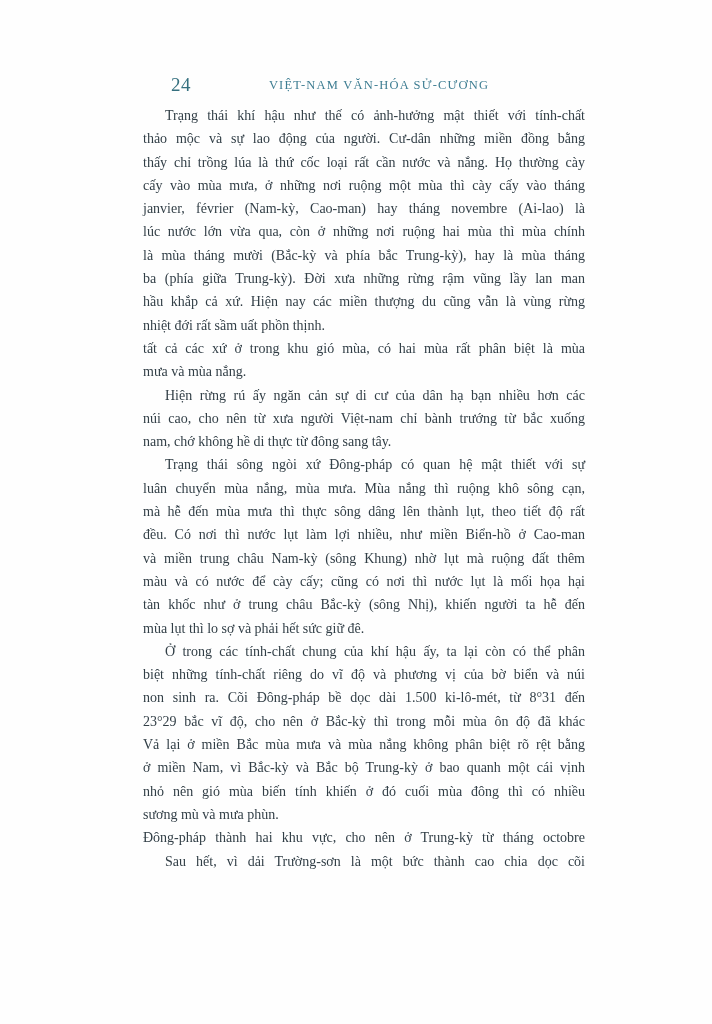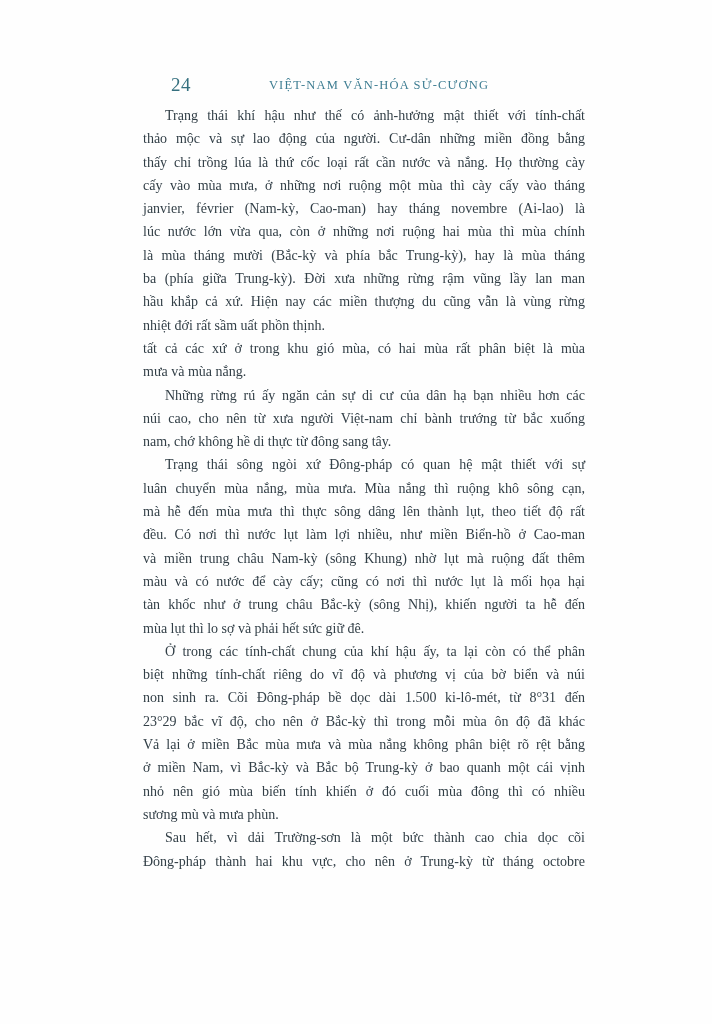--- a/index.html
+++ b/index.html
@@ -92,21 +92,21 @@
         <div class="line">là mùa tháng mười (Bắc-kỳ và phía bắc Trung-kỳ), hay là mùa tháng</div>
         <div class="line">ba (phía giữa Trung-kỳ). Đời xưa những rừng rậm vũng lầy lan man</div>
         <div class="line">hầu khắp cả xứ. Hiện nay các miền thượng du cũng vẫn là vùng rừng</div>
         <div class="line endline">nhiệt đới rất sầm uất phồn thịnh.</div>
       </div>
       <div class="para">
         <div class="line">tất cả các xứ ở trong khu gió mùa, có hai mùa rất phân biệt là mùa</div>
         <div class="line endline">mưa và mùa nắng.</div>
       </div>
       <div class="para">
-        <div class="line indent">Những rừng rú ấy ngăn cản sự di cư của dân hạ bạn nhiều hơn các</div>
+        <div class="line indent">Hiện rừng rú ấy ngăn cản sự di cư của dân hạ bạn nhiều hơn các</div>
         <div class="line">núi cao, cho nên từ xưa người Việt-nam chỉ bành trướng từ bắc xuống</div>
         <div class="line endline">nam, chớ không hề di thực từ đông sang tây.</div>
       </div>
       <div class="para">
         <div class="line indent">Trạng thái sông ngòi xứ Đông-pháp có quan hệ mật thiết với sự</div>
         <div class="line">luân chuyển mùa nắng, mùa mưa. Mùa nắng thì ruộng khô sông cạn,</div>
         <div class="line">mà hễ đến mùa mưa thì thực sông dâng lên thành lụt, theo tiết độ rất</div>
         <div class="line">đều. Có nơi thì nước lụt làm lợi nhiều, như miền Biển-hồ ở Cao-man</div>
         <div class="line">và miền trung châu Nam-kỳ (sông Khung) nhờ lụt mà ruộng đất thêm</div>
         <div class="line">màu và có nước để cày cấy; cũng có nơi thì nước lụt là mối họa hại</div>
@@ -117,17 +117,17 @@
         <div class="line indent">Ở trong các tính-chất chung của khí hậu ấy, ta lại còn có thể phân</div>
         <div class="line">biệt những tính-chất riêng do vĩ độ và phương vị của bờ biển và núi</div>
         <div class="line">non sinh ra. Cõi Đông-pháp bề dọc dài 1.500 ki-lô-mét, từ 8°31 đến</div>
         <div class="line">23°29 bắc vĩ độ, cho nên ở Bắc-kỳ thì trong mỗi mùa ôn độ đã khác</div>
         <div class="line">Vả lại ở miền Bắc mùa mưa và mùa nắng không phân biệt rõ rệt bằng</div>
         <div class="line">ở miền Nam, vì Bắc-kỳ và Bắc bộ Trung-kỳ ở bao quanh một cái vịnh</div>
         <div class="line">nhỏ nên gió mùa biến tính khiến ở đó cuối mùa đông thì có nhiều</div>
         <div class="line endline">sương mù và mưa phùn.</div>
       </div>
       <div class="para">
+        <div class="line">Đông-pháp thành hai khu vực, cho nên ở Trung-kỳ từ tháng octobre</div>
         <div class="line indent">Sau hết, vì dải Trường-sơn là một bức thành cao chia dọc cõi</div>
-        <div class="line">Đông-pháp thành hai khu vực, cho nên ở Trung-kỳ từ tháng octobre</div>
       </div>
     </div>
 </div>
 
 </body></html>

